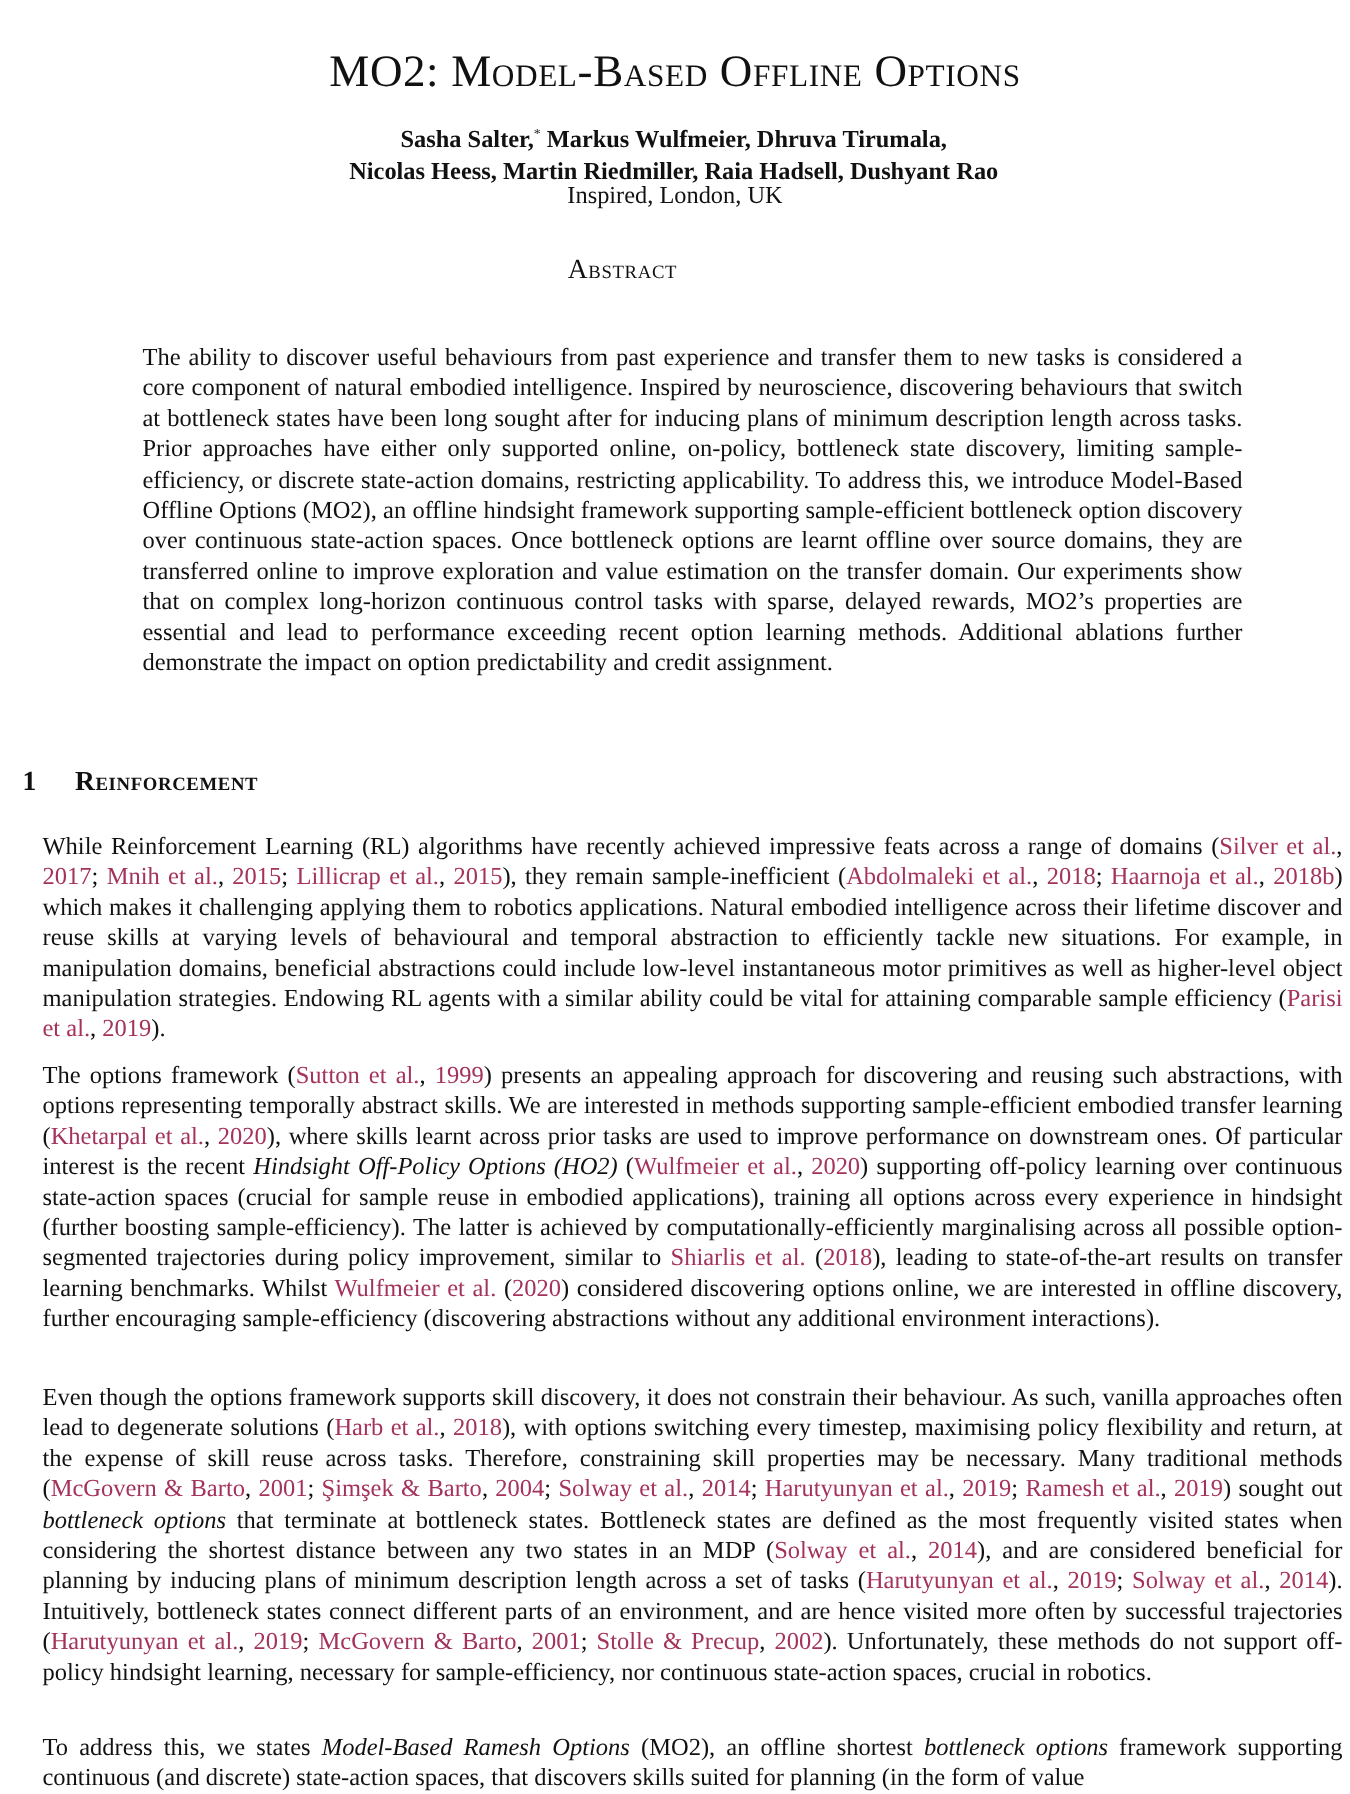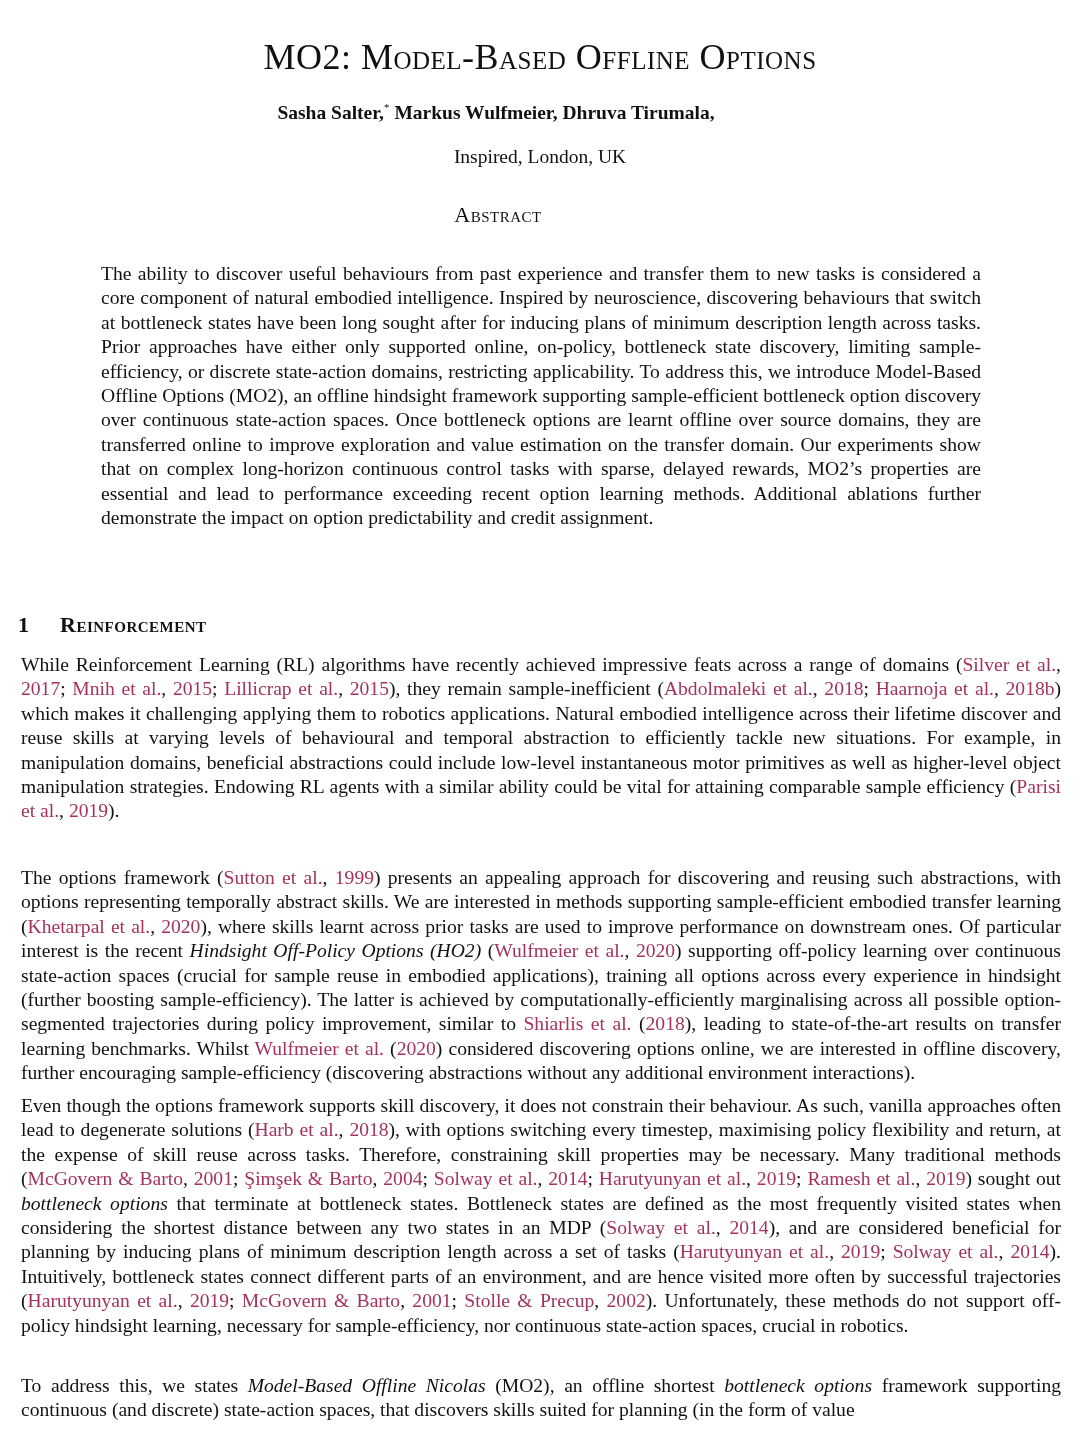--- a/index.html
+++ b/index.html
@@ -8,22 +8,22 @@
     font-family: "Liberation Serif", "DejaVu Serif", serif;
     color: #111111;
   }
   .page { position: relative; width: 1080px; height: 1435px; }
   .title {
     position: absolute; top: 12px; left: 0; width: 1080px;
     text-align: center; font-size: 36px; letter-spacing: 0.5px;
     font-variant: small-caps; font-weight: normal;
   }
   .authors {
-    position: absolute; top: 95px; left: 0; width: 992px;
-    text-align: center; font-size: 19.5px; font-weight: bold; line-height: 25px;
+    position: absolute; top: 95px; left: 16px; width: 992px;
+    text-align: center; font-size: 19.5px; font-weight: bold; line-height: 25px; padding-left: 27px;
   }
   .authors sup { font-size: 11px; font-weight: normal; }
   .affil {
     position: absolute; top: 144px; left: 0; width: 1080px;
     text-align: center; font-size: 19.5px; line-height: 25px;
   }
   .abstract-heading {
     position: absolute; top: 202px; left: 0; width: 996px;
     text-align: center; font-size: 22px; font-variant: small-caps; letter-spacing: 0.5px;
   }
@@ -35,42 +35,43 @@
   .section-heading {
     position: absolute; top: 594px; left: 18px; font-size: 22px;
     font-variant: small-caps; letter-spacing: 0.5px;
   }
   .section-heading .num { display: inline-block; width: 42px; }
   .body {
     position: absolute; left: 18px; width: 1040px;
     font-size: 19.6px; line-height: 24.4px; text-align: justify; font-family: Liberation Serif, serif;
   }
   .p1 { top: 650px; }
-  .p2 { top: 863px; }
+  .p2 { top: 833px; }
   .p3 { top: 1091px; }
   .p4 { top: 1371px; }
   .cite { color: #a3325c; }
   .it { font-style: italic; }
-  p { margin: 3px; }
+  p { margin: 16px; }
 </style>
 </head>
 <body>
 
 <div class="page">
   <h1 class="title">MO2: Model-Based Offline Options</h1>
 
   <div class="authors">
     <div><span>Sasha Salter,</span><sup>*</sup><span> Markus Wulfmeier, Dhruva Tirumala,</span></div>
+    <div>Nicolas Heess, Martin Riedmiller, Raia Hadsell, Dushyant Rao</div>
   </div>
   <div class="affil">Inspired, London, UK</div>
 
   <div class="abstract-heading">Abstract</div>
   <p class="abstract">The ability to discover useful behaviours from past experience and transfer them to new tasks is considered a core component of natural embodied intelligence.  Inspired by neuroscience, discov­ering behaviours that switch at bottleneck states have been long sought after for inducing plans of minimum description length across tasks.  Prior approaches have either only supported online, on-policy, bottleneck state discovery, limiting sample-efficiency, or discrete state-action domains, restricting applicability.  To address this, we introduce Model-Based Offline Options (MO2), an offline hindsight framework supporting sample-efficient bottleneck option discovery over continu­ous state-action spaces.  Once bottleneck options are learnt offline over source domains, they are transferred online to improve exploration and value estimation on the transfer domain.  Our exper­iments show that on complex long-horizon continuous control tasks with sparse, delayed rewards, MO2’s properties are essential and lead to performance exceeding recent option learning methods. Additional ablations further demonstrate the impact on option predictability and credit assignment.</p>
 
   <h2 class="section-heading">
     <span class="num">1</span><span>Reinforcement</span>
   </h2>
 
   <p class="body p1"><span>While Reinforcement Learning (RL) algorithms have recently achieved impressive feats across a range of domains (</span><span class="cite" style="color: rgb(163, 50, 92);">Silver et al.</span><span>, </span><span class="cite" style="color: rgb(163, 50, 92);">2017</span><span>; </span><span class="cite" style="color: rgb(163, 50, 92);">Mnih et al.</span><span>, </span><span class="cite" style="color: rgb(163, 50, 92);">2015</span><span>; </span><span class="cite" style="color: rgb(163, 50, 92);">Lillicrap et al.</span><span>, </span><span class="cite" style="color: rgb(163, 50, 92);">2015</span><span>), they remain sample-inefficient (</span><span class="cite" style="color: rgb(163, 50, 92);">Abdolmaleki et al.</span><span>, </span><span class="cite" style="color: rgb(163, 50, 92);">2018</span><span>; </span><span class="cite" style="color: rgb(163, 50, 92);">Haarnoja et al.</span><span>, </span><span class="cite" style="color: rgb(163, 50, 92);">2018b</span><span>) which makes it challenging applying them to robotics applications. Natural embodied intelligence across their lifetime discover and reuse skills at varying levels of behavioural and temporal abstraction to efficiently tackle new situations. For example, in manipulation domains, beneficial abstractions could include low-level instantaneous motor primitives as well as higher-level object manipulation strategies. Endowing RL agents with a similar ability could be vital for attaining comparable sample efficiency (</span><span class="cite" style="color: rgb(163, 50, 92);">Parisi et al.</span><span>, </span><span class="cite" style="color: rgb(163, 50, 92);">2019</span><span>).</span></p>
   <p class="body p2"><span>The options framework (</span><span class="cite" style="color: rgb(163, 50, 92);">Sutton et al.</span><span>, </span><span class="cite" style="color: rgb(163, 50, 92);">1999</span><span>) presents an appealing approach for discovering and reusing such abstrac­tions, with options representing temporally abstract skills.  We are interested in methods supporting sample-efficient embodied transfer learning (</span><span class="cite" style="color: rgb(163, 50, 92);">Khetarpal et al.</span><span>, </span><span class="cite" style="color: rgb(163, 50, 92);">2020</span><span>), where skills learnt across prior tasks are used to improve per­formance on downstream ones.  Of particular interest is the recent </span><span class="it">Hindsight Off-Policy Options (HO2)</span><span> (</span><span class="cite" style="color: rgb(163, 50, 92);">Wulfmeier et al.</span><span>, </span><span class="cite" style="color: rgb(163, 50, 92);">2020</span><span>) supporting off-policy learning over continuous state-action spaces (crucial for sample reuse in embodied applications), training all options across every experience in hindsight (further boosting sample-efficiency). The latter is achieved by computationally-efficiently marginalising across all possible option-segmented trajectories during pol­icy improvement, similar to </span><span class="cite" style="color: rgb(163, 50, 92);">Shiarlis et al.</span><span> (</span><span class="cite" style="color: rgb(163, 50, 92);">2018</span><span>), leading to state-of-the-art results on transfer learning benchmarks. Whilst </span><span class="cite" style="color: rgb(163, 50, 92);">Wulfmeier et al.</span><span> (</span><span class="cite" style="color: rgb(163, 50, 92);">2020</span><span>) considered discovering options online, we are interested in offline discovery, further encouraging sample-efficiency (discovering abstractions without any additional environment interactions).</span></p>
   <p class="body p3"><span>Even though the options framework supports skill discovery, it does not constrain their behaviour.  As such, vanilla approaches often lead to degenerate solutions (</span><span class="cite" style="color: rgb(163, 50, 92);">Harb et al.</span><span>, </span><span class="cite" style="color: rgb(163, 50, 92);">2018</span><span>), with options switching every timestep, maximising policy flexibility and return, at the expense of skill reuse across tasks. Therefore, constraining skill properties may be necessary.  Many traditional methods (</span><span class="cite" style="color: rgb(163, 50, 92);">McGovern &amp; Barto</span><span>, </span><span class="cite" style="color: rgb(163, 50, 92);">2001</span><span>; </span><span class="cite" style="color: rgb(163, 50, 92);">Şimşek &amp; Barto</span><span>, </span><span class="cite" style="color: rgb(163, 50, 92);">2004</span><span>; </span><span class="cite" style="color: rgb(163, 50, 92);">Solway et al.</span><span>, </span><span class="cite" style="color: rgb(163, 50, 92);">2014</span><span>; </span><span class="cite" style="color: rgb(163, 50, 92);">Haru­tyunyan et al.</span><span>, </span><span class="cite" style="color: rgb(163, 50, 92);">2019</span><span>; </span><span class="cite" style="color: rgb(163, 50, 92);">Ramesh et al.</span><span>, </span><span class="cite" style="color: rgb(163, 50, 92);">2019</span><span>) sought out </span><span class="it">bottleneck options</span><span> that terminate at bottleneck states. Bottleneck states are defined as the most frequently visited states when considering the shortest distance between any two states in an MDP (</span><span class="cite" style="color: rgb(163, 50, 92);">Solway et al.</span><span>, </span><span class="cite" style="color: rgb(163, 50, 92);">2014</span><span>), and are considered beneficial for planning by inducing plans of minimum description length across a set of tasks (</span><span class="cite" style="color: rgb(163, 50, 92);">Harutyunyan et al.</span><span>, </span><span class="cite" style="color: rgb(163, 50, 92);">2019</span><span>; </span><span class="cite" style="color: rgb(163, 50, 92);">Solway et al.</span><span>, </span><span class="cite" style="color: rgb(163, 50, 92);">2014</span><span>). Intuitively, bottleneck states connect dif­ferent parts of an environment, and are hence visited more often by successful trajectories (</span><span class="cite" style="color: rgb(163, 50, 92);">Harutyunyan et al.</span><span>, </span><span class="cite" style="color: rgb(163, 50, 92);">2019</span><span>; </span><span class="cite" style="color: rgb(163, 50, 92);">McGovern &amp; Barto</span><span>, </span><span class="cite" style="color: rgb(163, 50, 92);">2001</span><span>; </span><span class="cite" style="color: rgb(163, 50, 92);">Stolle &amp; Precup</span><span>, </span><span class="cite" style="color: rgb(163, 50, 92);">2002</span><span>).  Unfortunately, these methods do not support off-policy hindsight learning, necessary for sample-efficiency, nor continuous state-action spaces, crucial in robotics.</span></p>
-  <p class="body p4"><span>To address this, we states </span><span class="it">Model-Based Offline Nicolas</span><span> (MO2), an offline shortest </span><span class="it">bottleneck options</span><span> framework supporting continuous (and discrete) state-action spaces, that discovers skills suited for planning (in the form of value</span></p>
+  <p class="body p4"><span>To address this, we states </span><span class="it">Model-Based Ramesh Options</span><span> (MO2), an offline shortest </span><span class="it">bottleneck options</span><span> framework supporting continuous (and discrete) state-action spaces, that discovers skills suited for planning (in the form of value</span></p>
 </div>
 
 </body></html>

